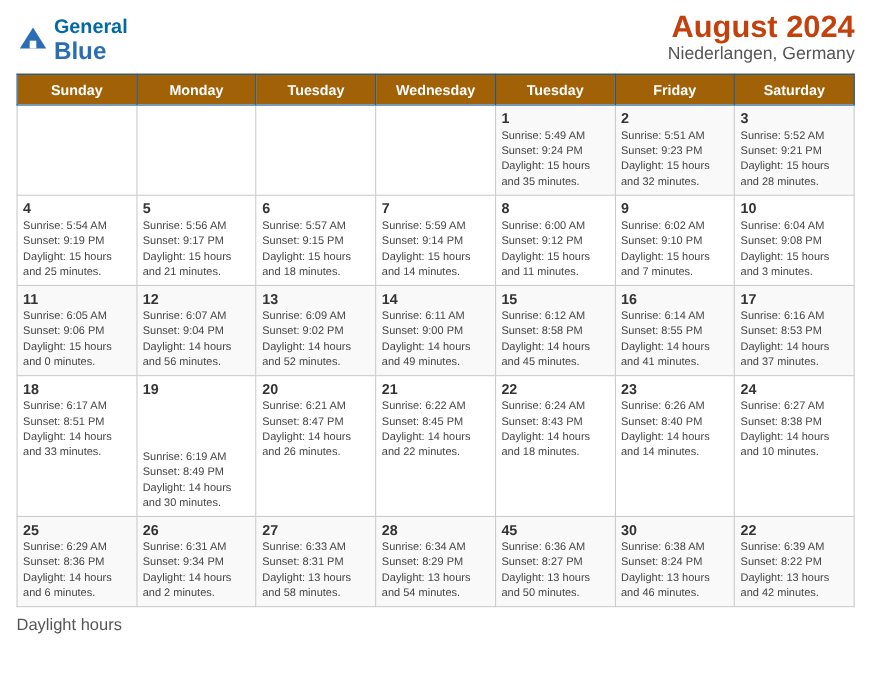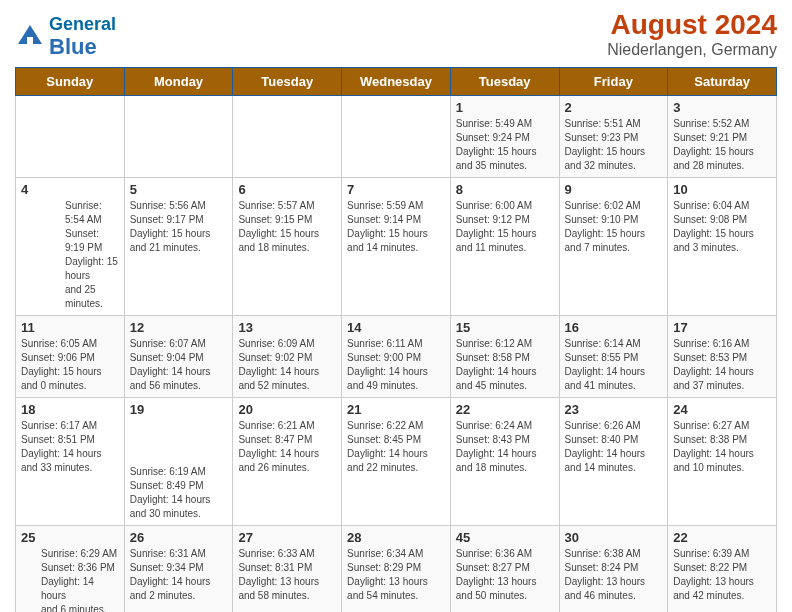--- a/index.html
+++ b/index.html
@@ -157,21 +157,21 @@
           <div class="day-number">3</div>
           <div class="day-info" style="white-space: pre-line;">Sunrise: 5:52 AM
 Sunset: 9:21 PM
 Daylight: 15 hours
 and 28 minutes.</div>
         </td>
       </tr>
       <tr>
         <td>
           <div class="day-number">4</div>
-          <div class="day-info" style="white-space: pre-line; margin-left: 44px;">Sunrise: 5:54 AM
+          <div class="day-info" style="white-space: pre-line;">Sunrise: 5:54 AM
 Sunset: 9:19 PM
 Daylight: 15 hours
 and 25 minutes.</div>
         </td>
         <td>
           <div class="day-number">5</div>
           <div class="day-info" style="white-space: pre-line;">Sunrise: 5:56 AM
 Sunset: 9:17 PM
 Daylight: 15 hours
 and 21 minutes.</div>
@@ -310,21 +310,21 @@
           <div class="day-number">24</div>
           <div class="day-info" style="white-space: pre-line;">Sunrise: 6:27 AM
 Sunset: 8:38 PM
 Daylight: 14 hours
 and 10 minutes.</div>
         </td>
       </tr>
       <tr>
         <td>
           <div class="day-number">25</div>
-          <div class="day-info" style="white-space: pre-line; margin-left: 20px;">Sunrise: 6:29 AM
+          <div class="day-info" style="white-space: pre-line;">Sunrise: 6:29 AM
 Sunset: 8:36 PM
 Daylight: 14 hours
 and 6 minutes.</div>
         </td>
         <td>
           <div class="day-number">26</div>
           <div class="day-info" style="white-space: pre-line;">Sunrise: 6:31 AM
 Sunset: 9:34 PM
 Daylight: 14 hours
 and 2 minutes.</div>

